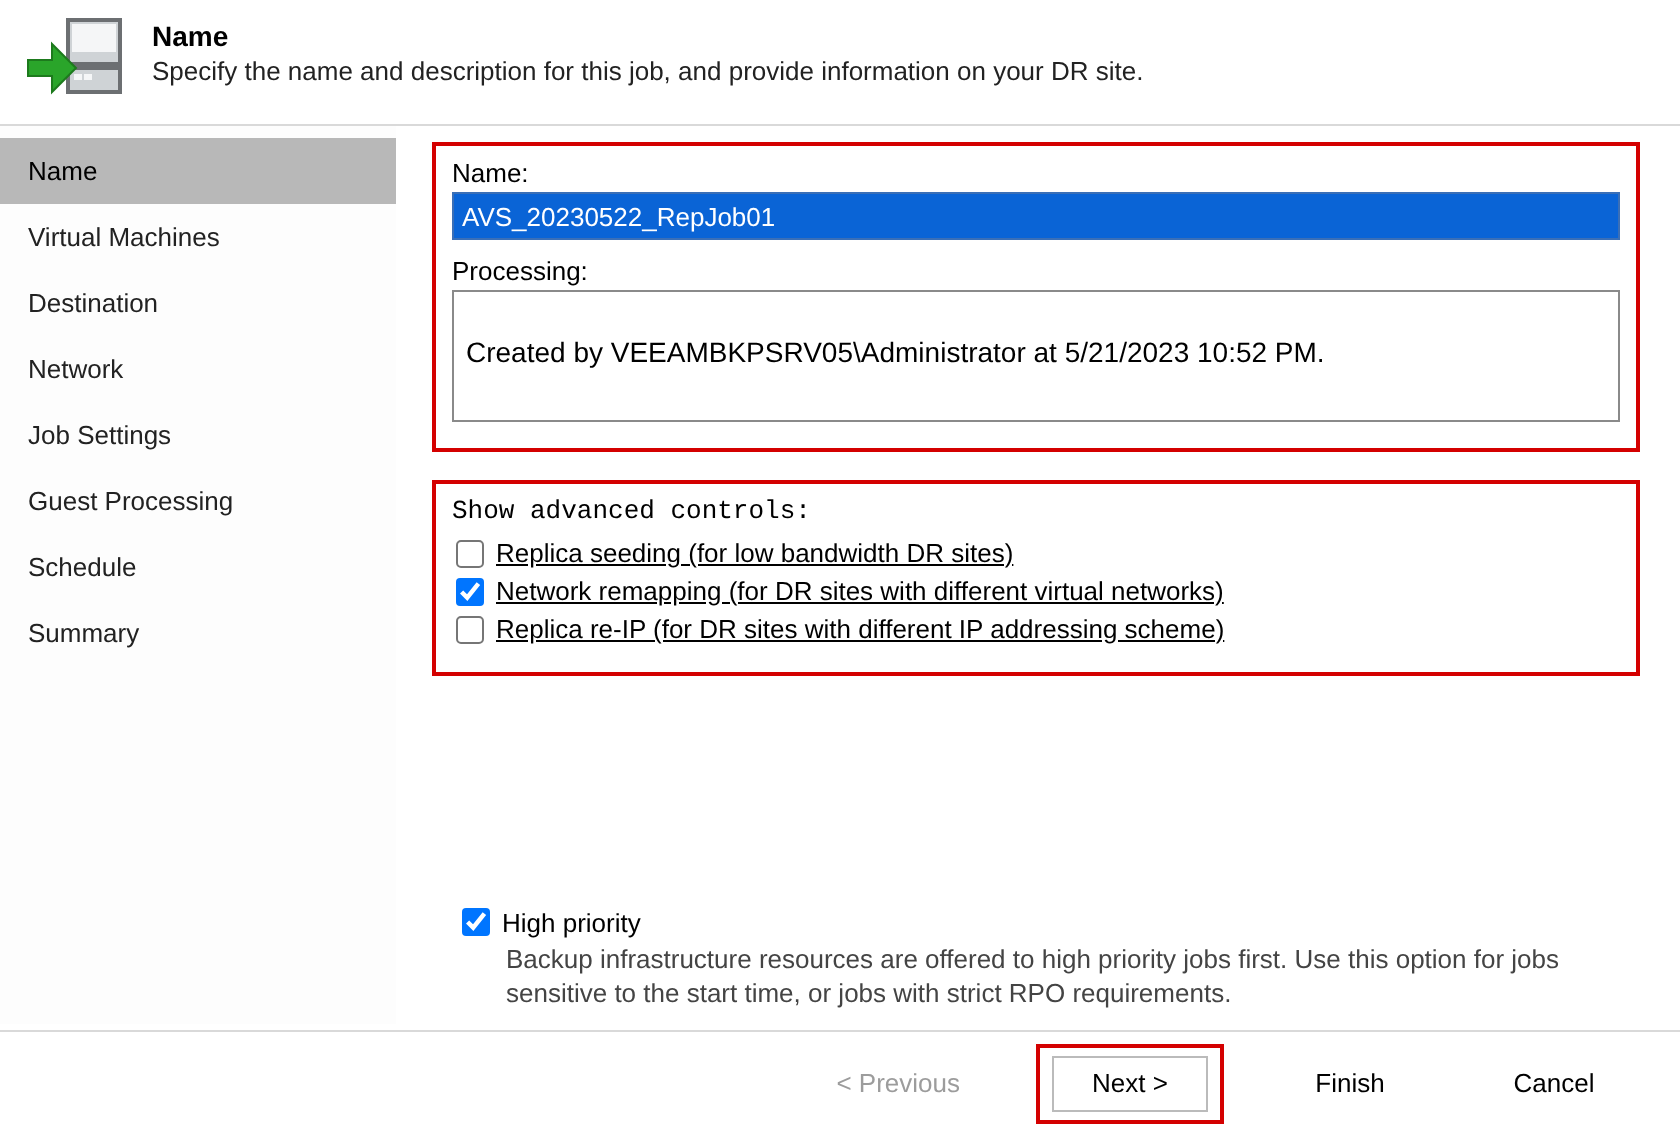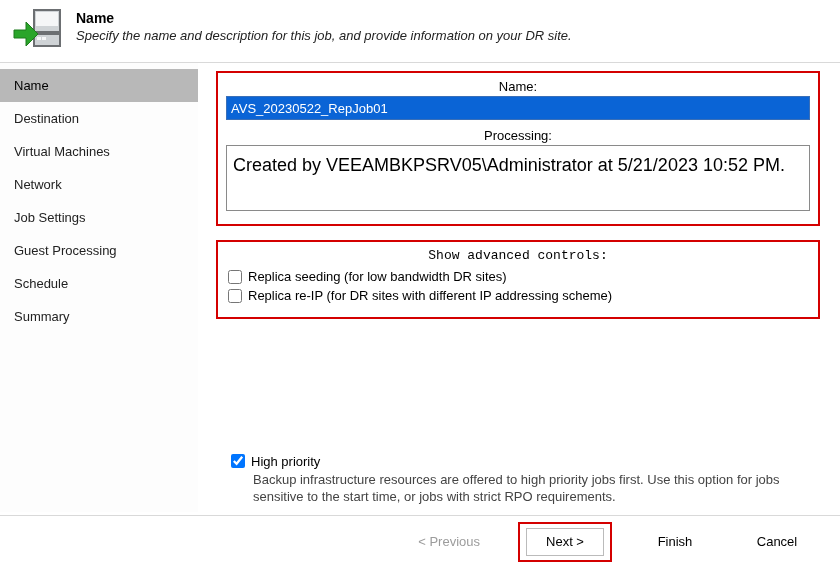--- a/index.html
+++ b/index.html
@@ -29,21 +29,20 @@
   .header-text { padding-top: 2px; }
   .header-title {
     font-size: 14px;
     font-weight: 600;
     margin: 0 0 2px 0;
   }
   .header-sub {
     font-size: 13px;
     color: #222;
     margin: 0;
-    font-style: italic;
   }
   .body {
     display: flex;
     height: calc(100% - 66px - 52px);
   }
   .sidebar {
     width: 198px;
     background: #fdfdfd;
     padding-top: 6px;
     flex-shrink: 0;
@@ -64,49 +63,49 @@
     position: relative;
   }
   .group {
     border: 2px solid #d40000;
     padding: 6px 8px 10px 8px;
     margin-bottom: 14px;
   }
   .label {
     font-size: 13px;
     margin-bottom: 2px;
-    text-align: center;
   }
   .text-input {
     width: 100%;
     height: 24px;
     border: 1px solid #3a6fb7;
     padding: 2px 4px;
     font-family: Liberation Sans, sans-serif;
     font-size: 13px;
     background: #0a64d6;
     color: #fff;
   }
   .text-input::selection { background: #0a64d6; color:#fff; }
   .desc-label { margin-top: 8px; }
   .desc-field {
     width: 100%;
     height: 66px;
     border: 1px solid #8a8a8a;
-    padding: 8px 6px;
+    padding: 21px 6px;
     font-family: inherit;
-    font-size: 18px;
+    font-size: 14px;
     resize: none;
     line-height: 1.3;
   }
   .adv-label { margin-bottom: 6px; font-family: Liberation Mono, monospace; }
   .check-row {
     display: flex;
     align-items: center;
     margin: 4px 0 4px 2px;
+    text-decoration: underline;
   }
   .check-row input[type=checkbox] {
     margin: 0 6px 0 0;
     width: 14px; height: 14px;
   }
   .priority-block {
     position: absolute;
     left: 33px;
     right: 20px;
     bottom: 6px;
@@ -182,22 +181,22 @@
   </div>
   <div class="header-text">
     <p class="header-title">Name</p>
     <p class="header-sub">Specify the name and description for this job, and provide information on your DR site.</p>
   </div>
 </div>
 
 <div class="body">
   <div class="sidebar">
     <div class="side-item active">Name</div>
+    <div class="side-item">Virtual Machines</div>
     <div class="side-item">Destination</div>
-    <div class="side-item">Virtual Machines</div>
     <div class="side-item">Network</div>
     <div class="side-item">Job Settings</div>
     <div class="side-item">Guest Processing</div>
     <div class="side-item">Schedule</div>
     <div class="side-item">Summary</div>
   </div>
 
   <div class="main">
     <div class="group">
       <div class="label">Name:</div>
@@ -207,20 +206,24 @@
     </div>
 
     <div class="group">
       <div class="label adv-label">Show advanced controls:</div>
 
       <label class="check-row">
         <input type="checkbox" style="">
         <span>Replica seeding (for low bandwidth DR sites)</span>
       </label>
 
+      <label class="check-row">
+        <input type="checkbox" checked="" style="">
+        <span>Network remapping (for DR sites with different virtual networks)</span>
+      </label>
 
       <label class="check-row">
         <input type="checkbox" style="">
         <span>Replica re-IP (for DR sites with different IP addressing scheme)</span>
       </label>
     </div>
 
     <div class="priority-block">
       <label class="priority-row">
         <input type="checkbox" checked="" style="">

